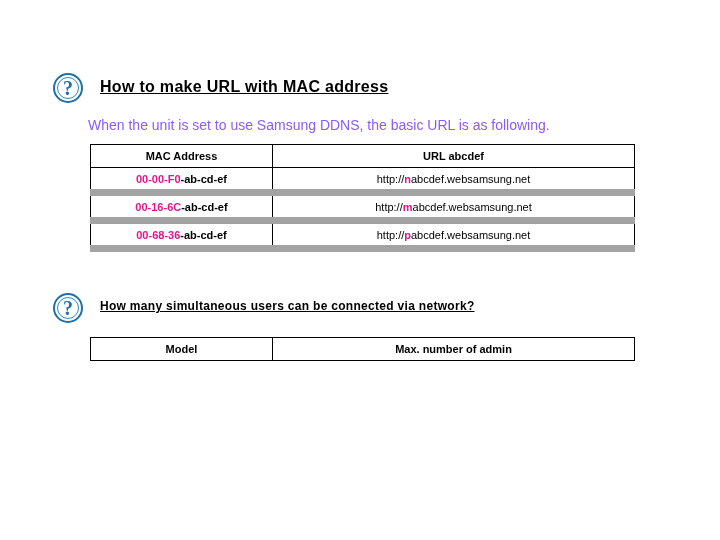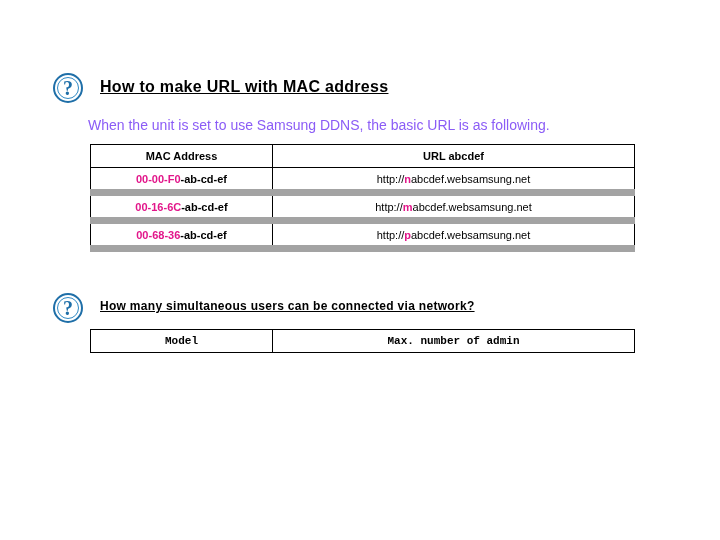--- a/index.html
+++ b/index.html
@@ -84,21 +84,21 @@
     white-space: nowrap;
   }
 
   
   table.doc-table {
     position: absolute;
     border-collapse: collapse;
     table-layout: fixed;
   }
   #table-1 { left: 90px; top: 84px; width: 544px; }
-  #table-2 { left: 90px; top: 46px; width: 544px; font-family: Liberation Mono, monospace; }
+  #table-2 { left: 90px; top: 54px; width: 544px; }
 
   table.doc-table col.c1 { width: 182px; }
   table.doc-table col.c2 { width: 362px; }
 
   table.doc-table th,
   table.doc-table td {
     padding: 0;
     height: 21px;
     font-size: 11px;
     text-align: center;

